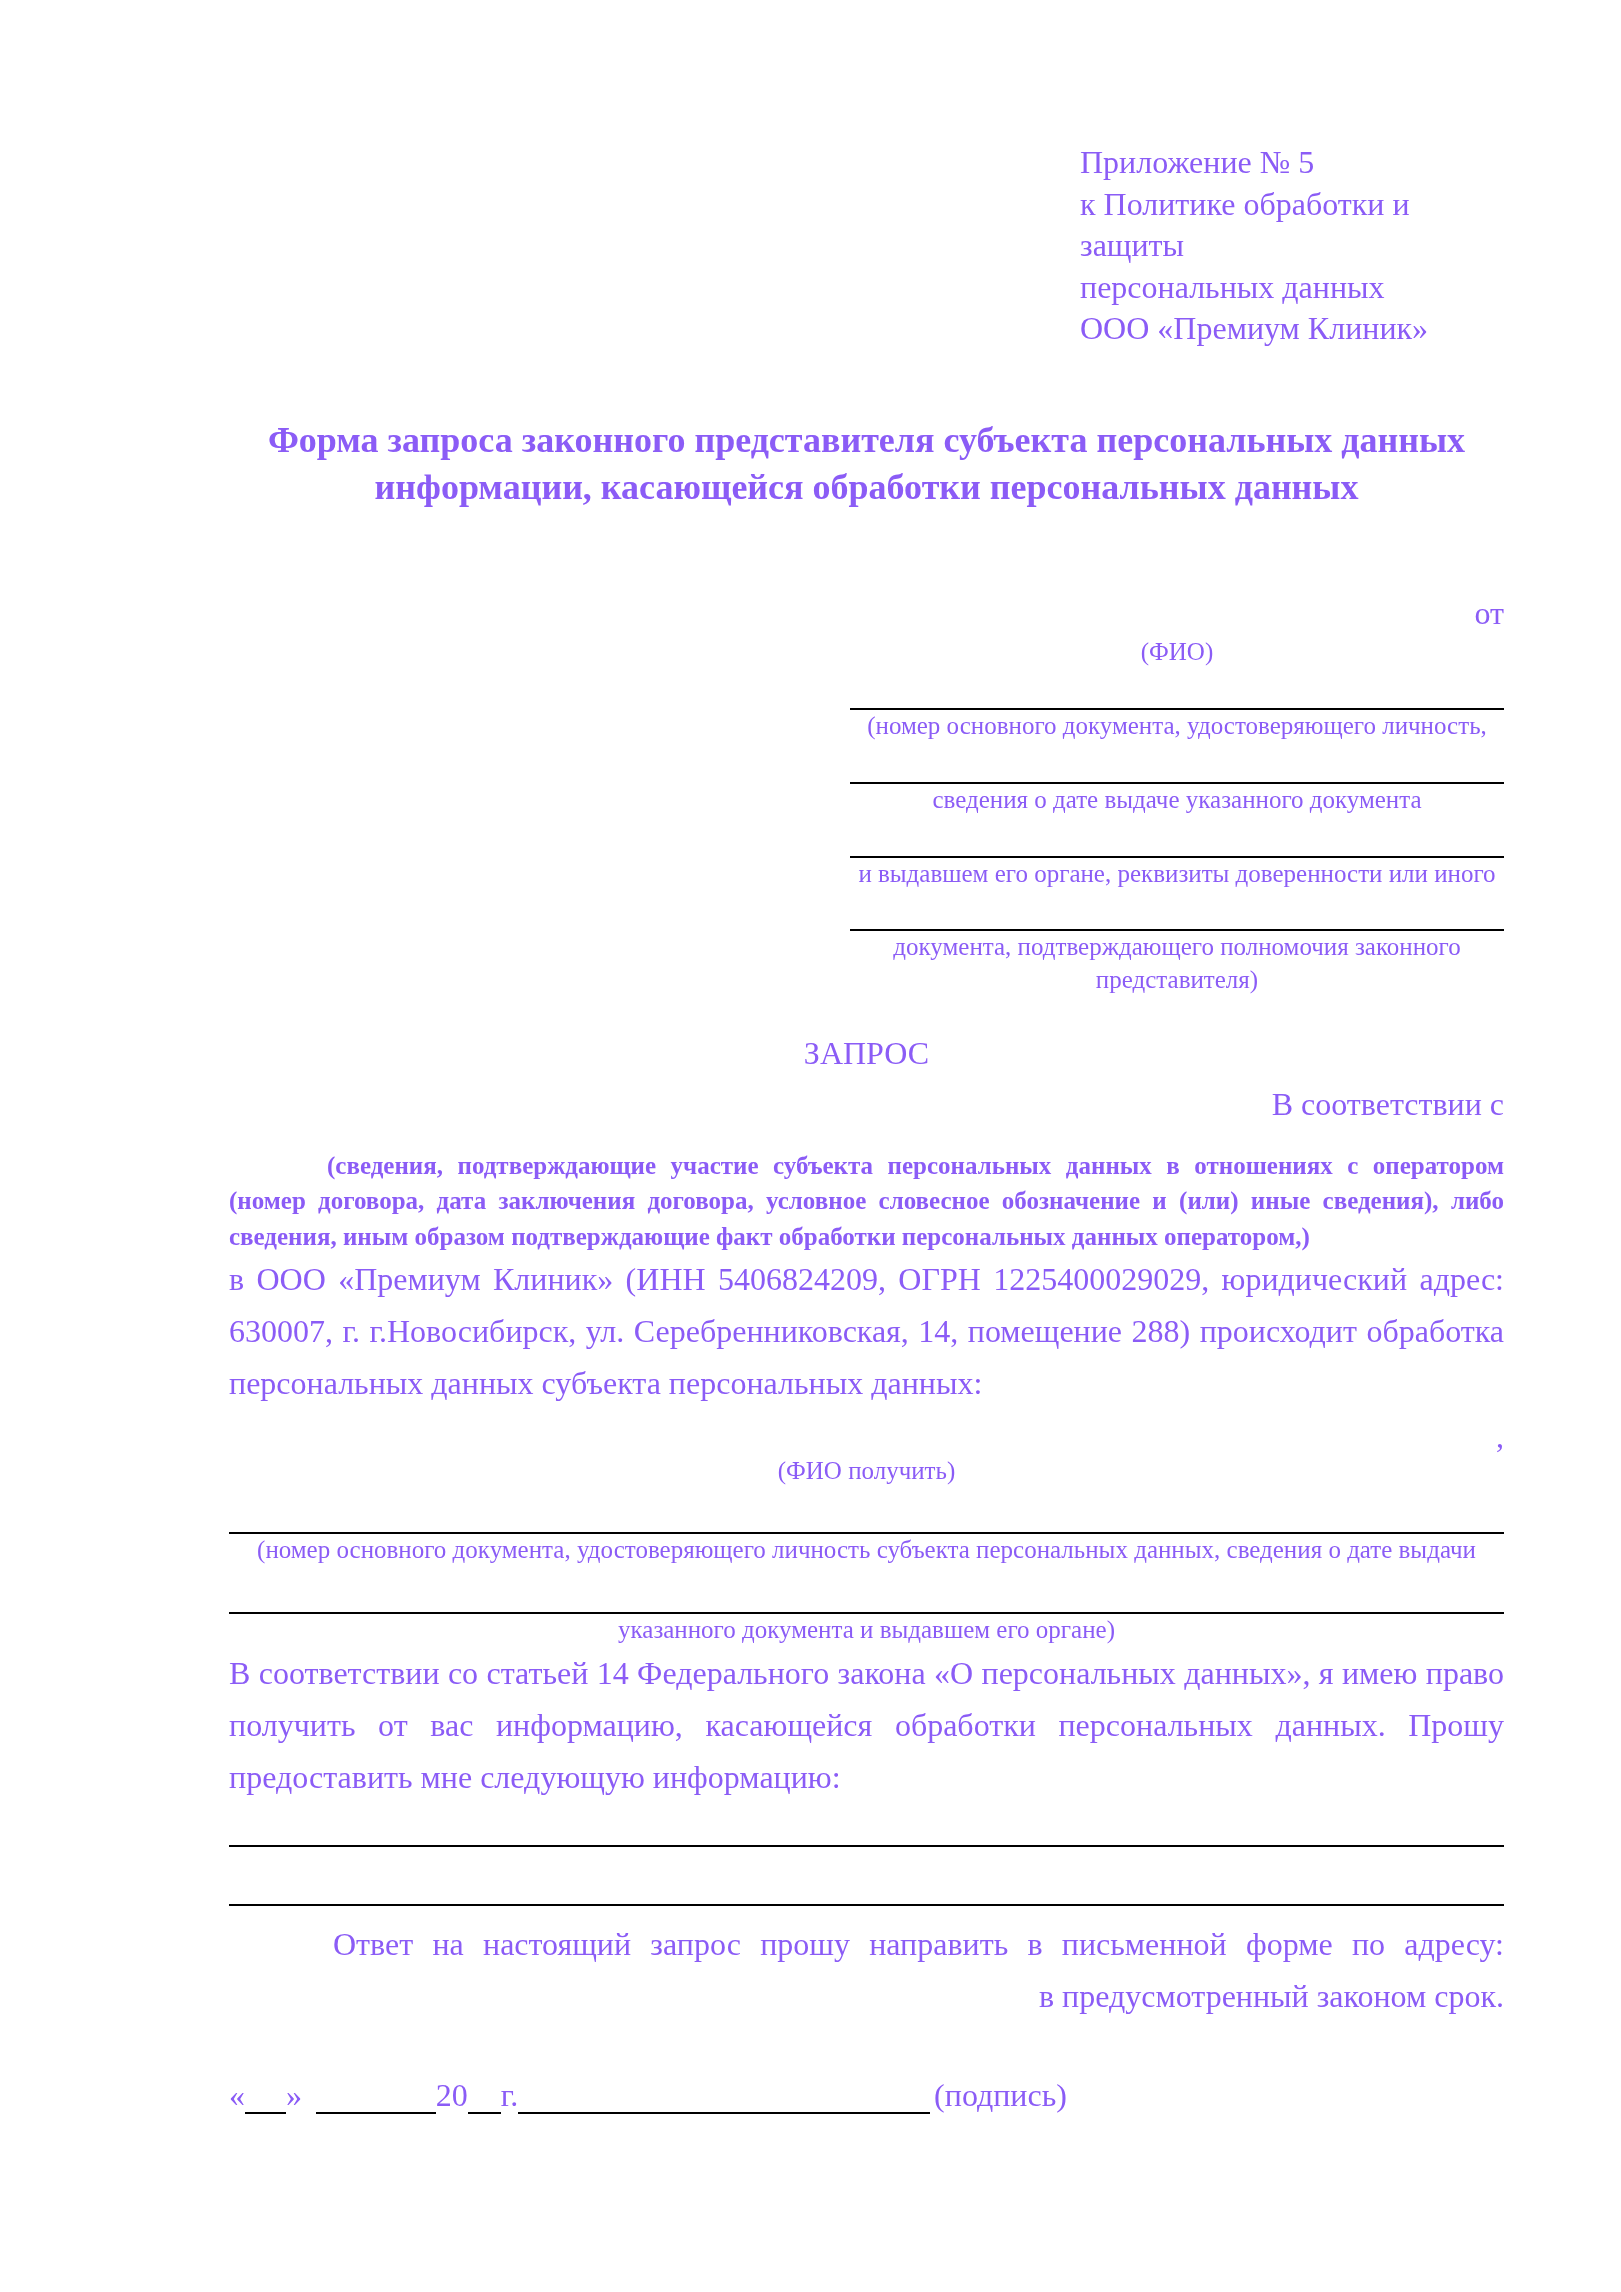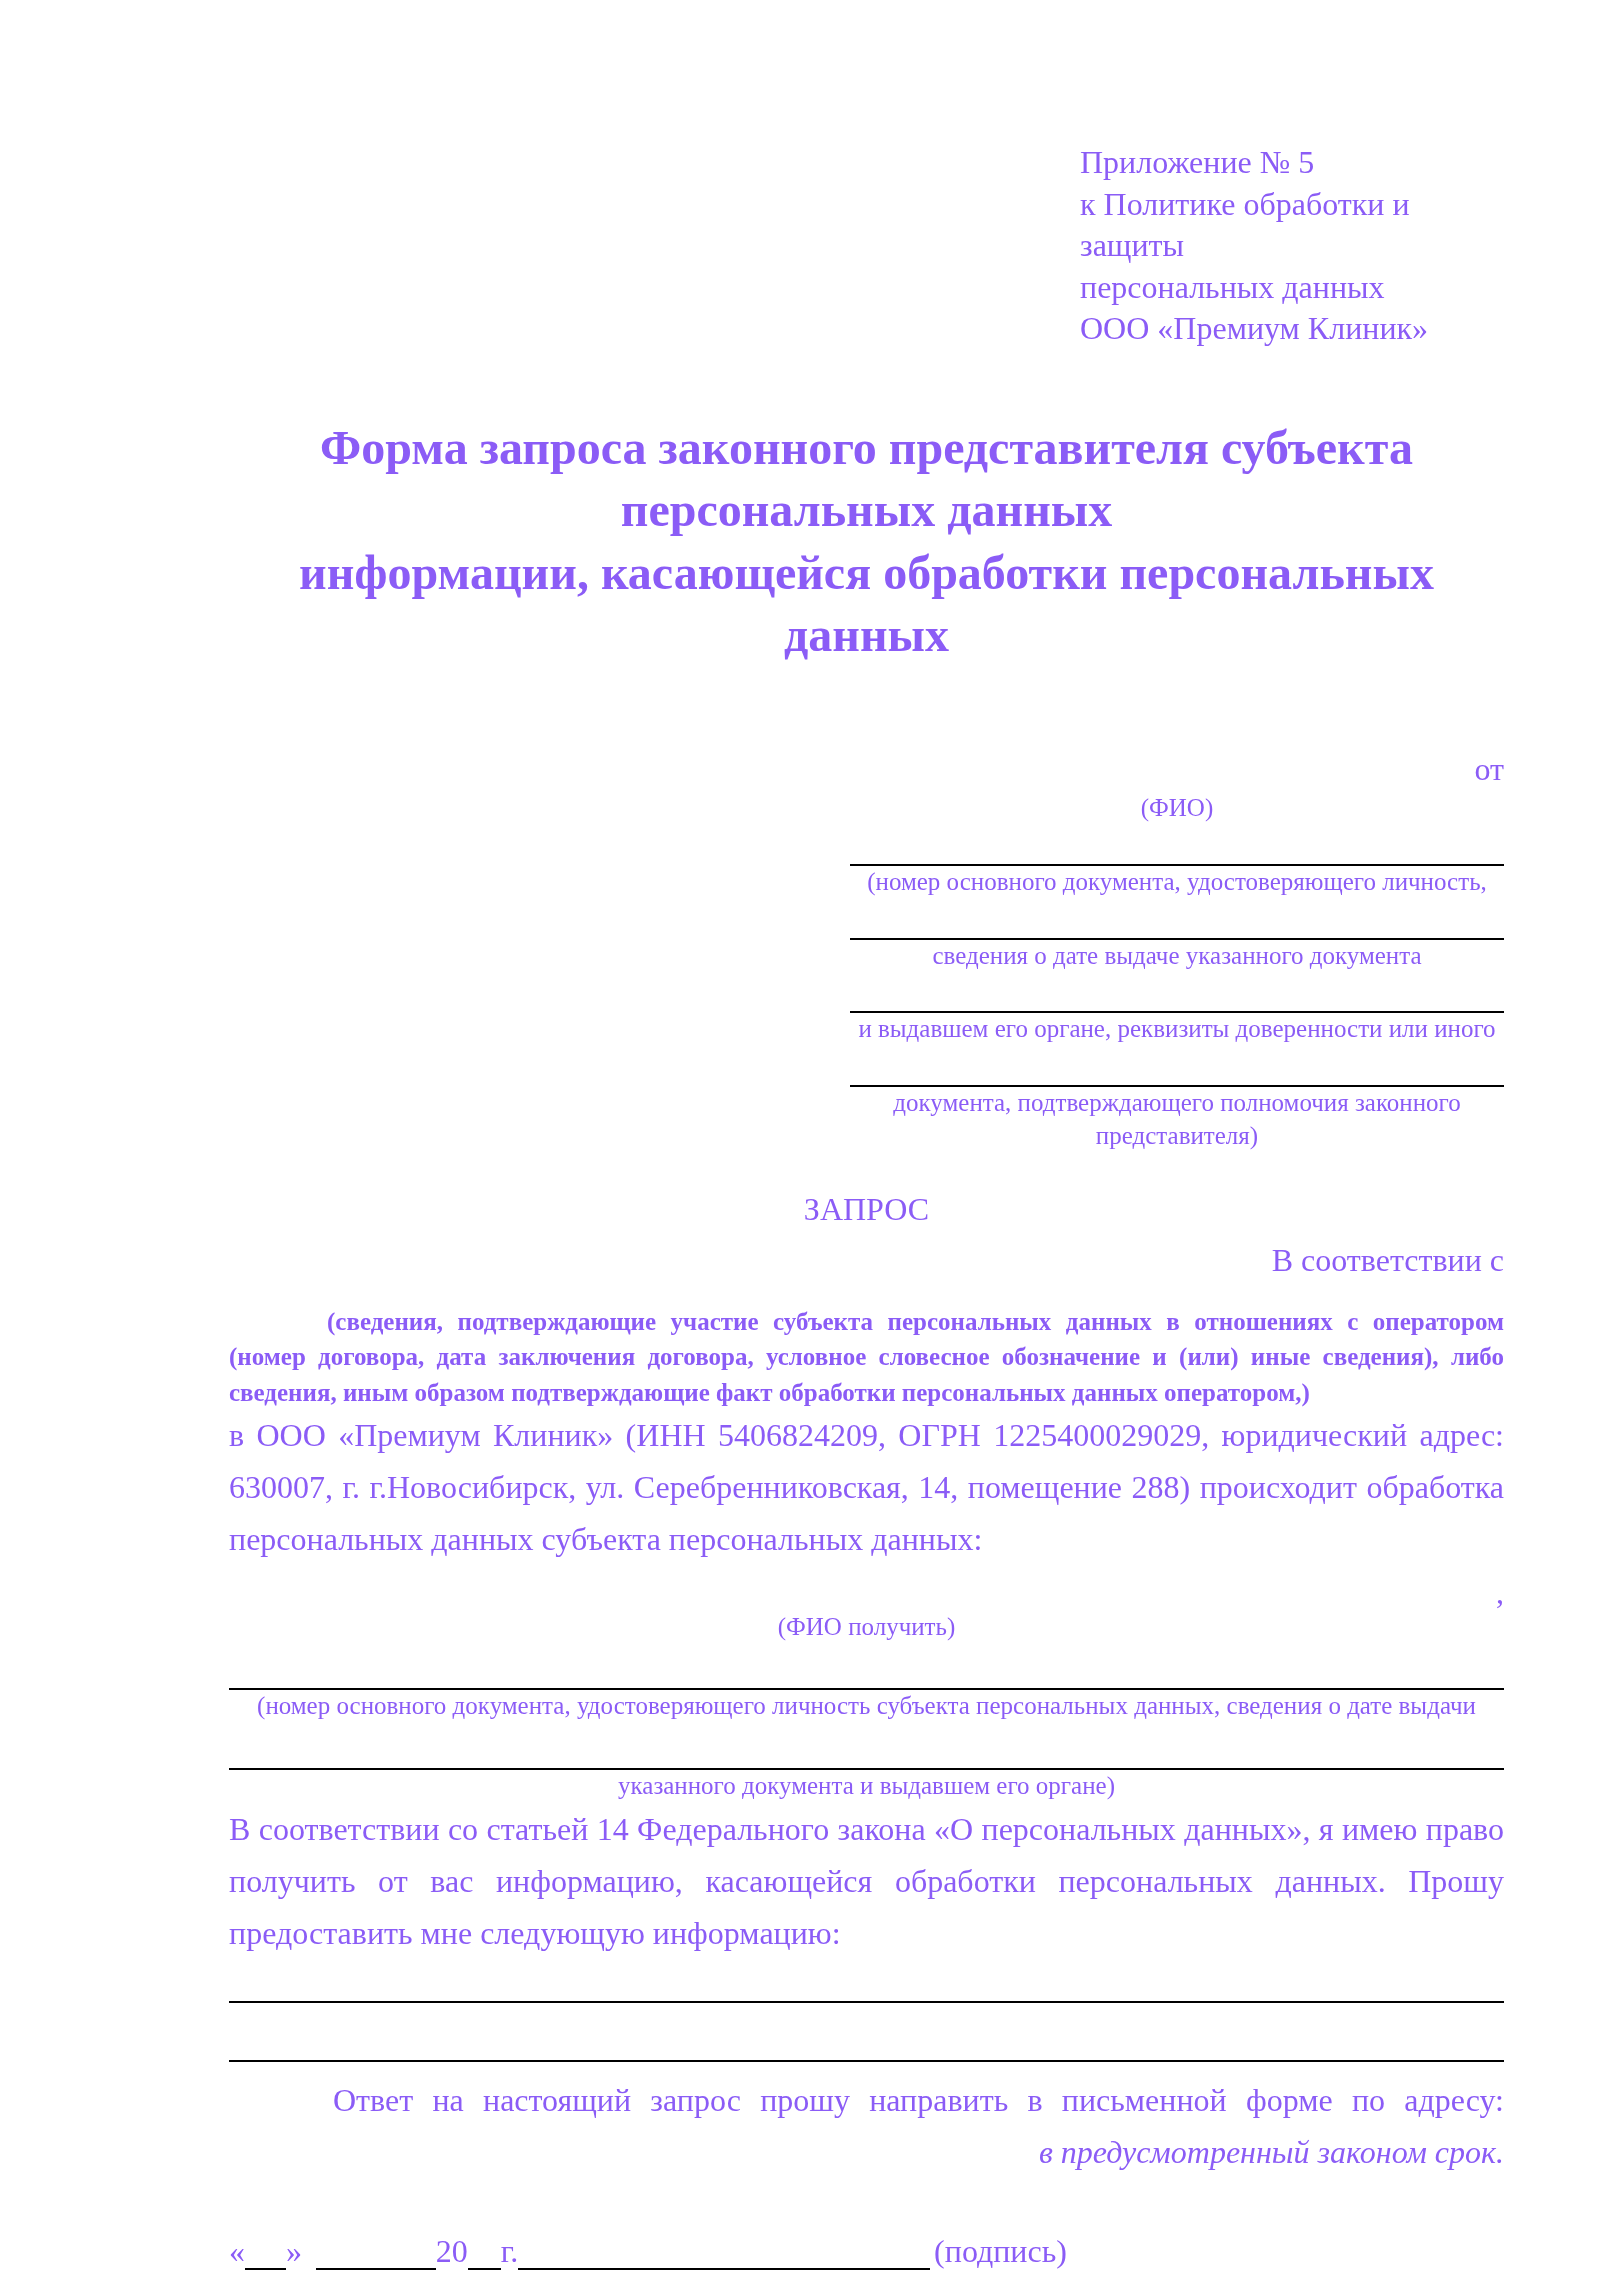--- a/index.html
+++ b/index.html
@@ -17,21 +17,21 @@
     overflow: hidden;
   }
   
   .appendix { margin-left: 851px; line-height: 1.3; }
 
   
   .title {
     margin: 67px 0 0 0;
     text-align: center;
     font-weight: bold;
-    font-size: 48px;
+    font-size: 36px;
     line-height: 1.3;
   }
 
   
   .addr { margin-top: 84px; margin-left: 621px; width: 654px; }
   .addr-to { margin-bottom: 9.8px; }
   .row { display: flex; align-items: flex-end; flex-direction: column; }
   .fill { flex: 1; border-bottom: 2.9px solid #000; height: 7.8px; margin-bottom: 2.9px; }
   .from-row .fill { margin-left: 13.7px; }
   .cap { font-size: 25px; line-height: 1.3; }
@@ -52,21 +52,21 @@
   .tall1 { height: 0; margin-top: 41px; border-bottom: 2.9px solid #000; }
   .tall2 { height: 0; margin-top: 57px; border-bottom: 2.9px solid #000; }
   .reply {
     margin-top: 17.6px;
     text-align: justify;
     text-align-last: justify;
     text-indent: 104px;
     line-height: 1.25;
   }
   .reply-row { margin-top: 9.8px; }
-  .reply-row .tail { white-space: nowrap; font-style: italic; }
+  .reply-row .tail { white-space: nowrap; }
 
   
   .footer-row {
     margin-top: 62px;
     display: flex;
     justify-content: flex-start;
     align-items: flex-end;
   }
   .u {
     display: inline-block;

